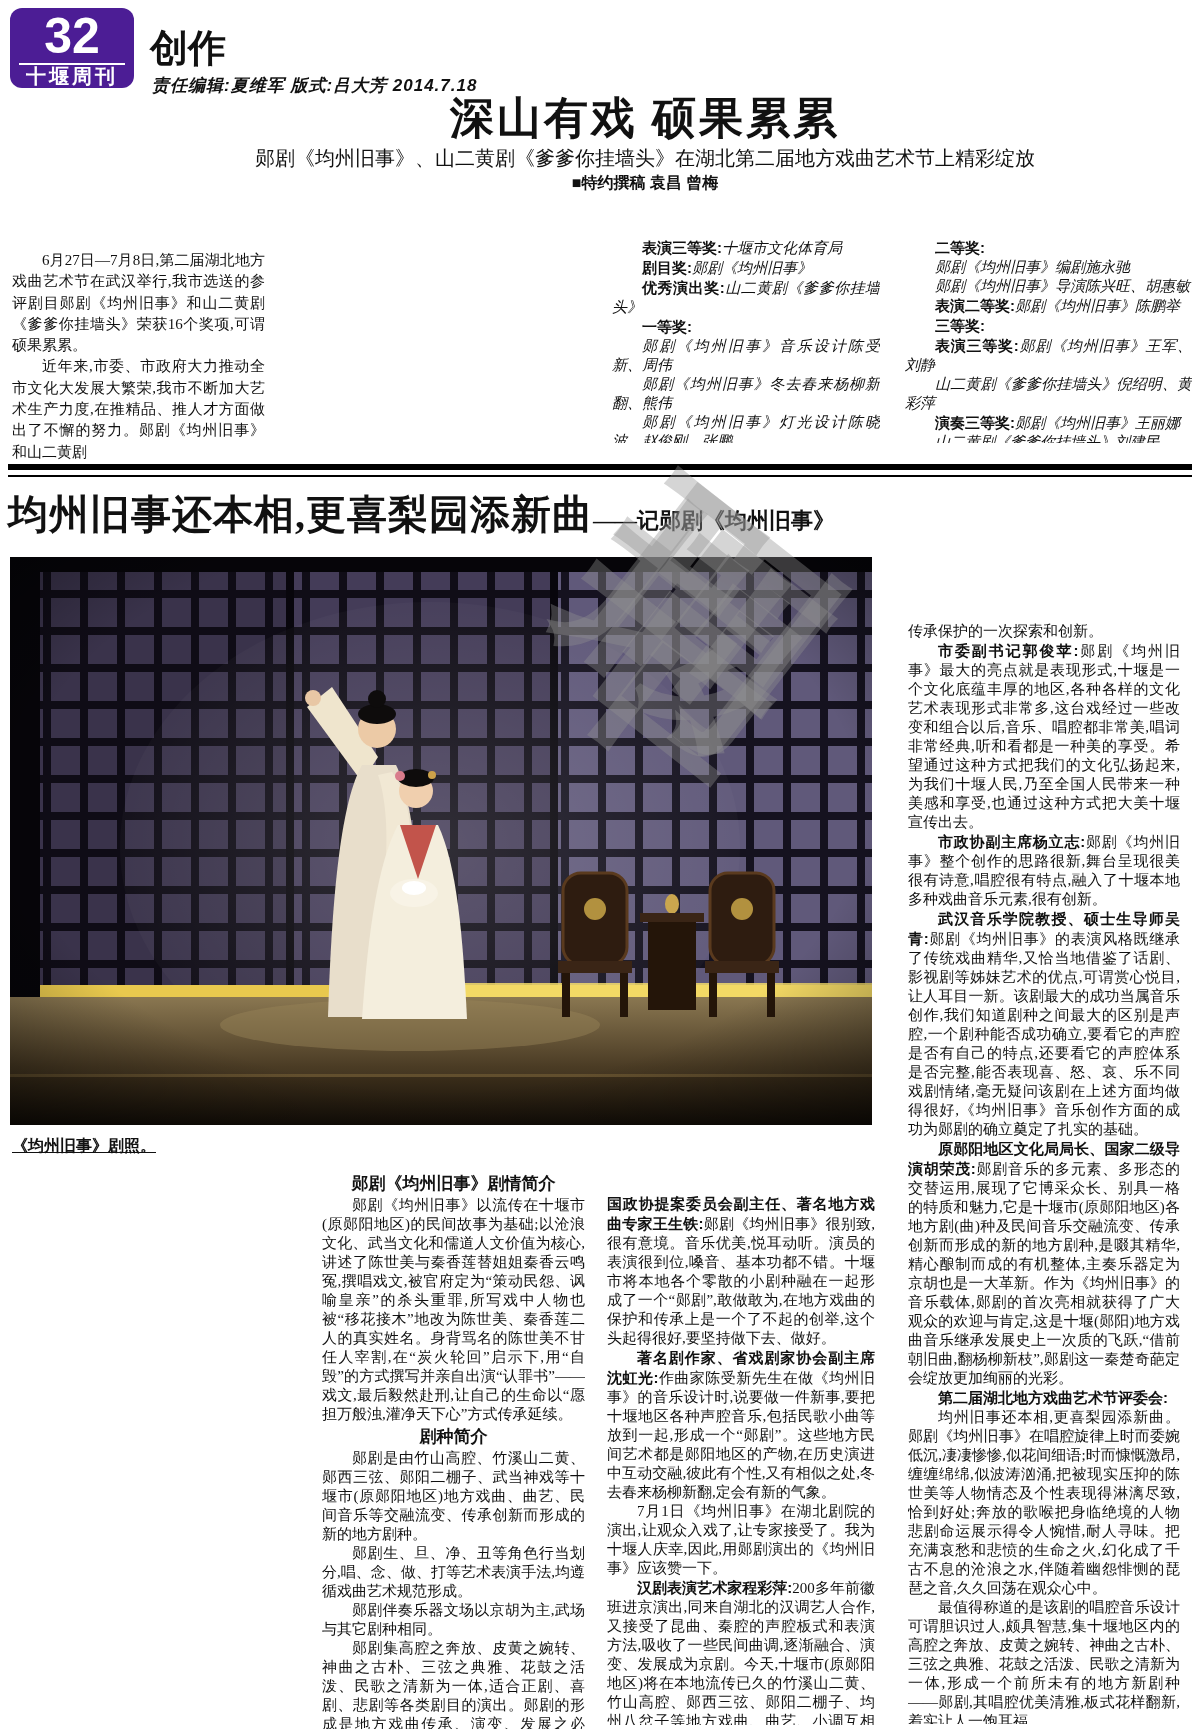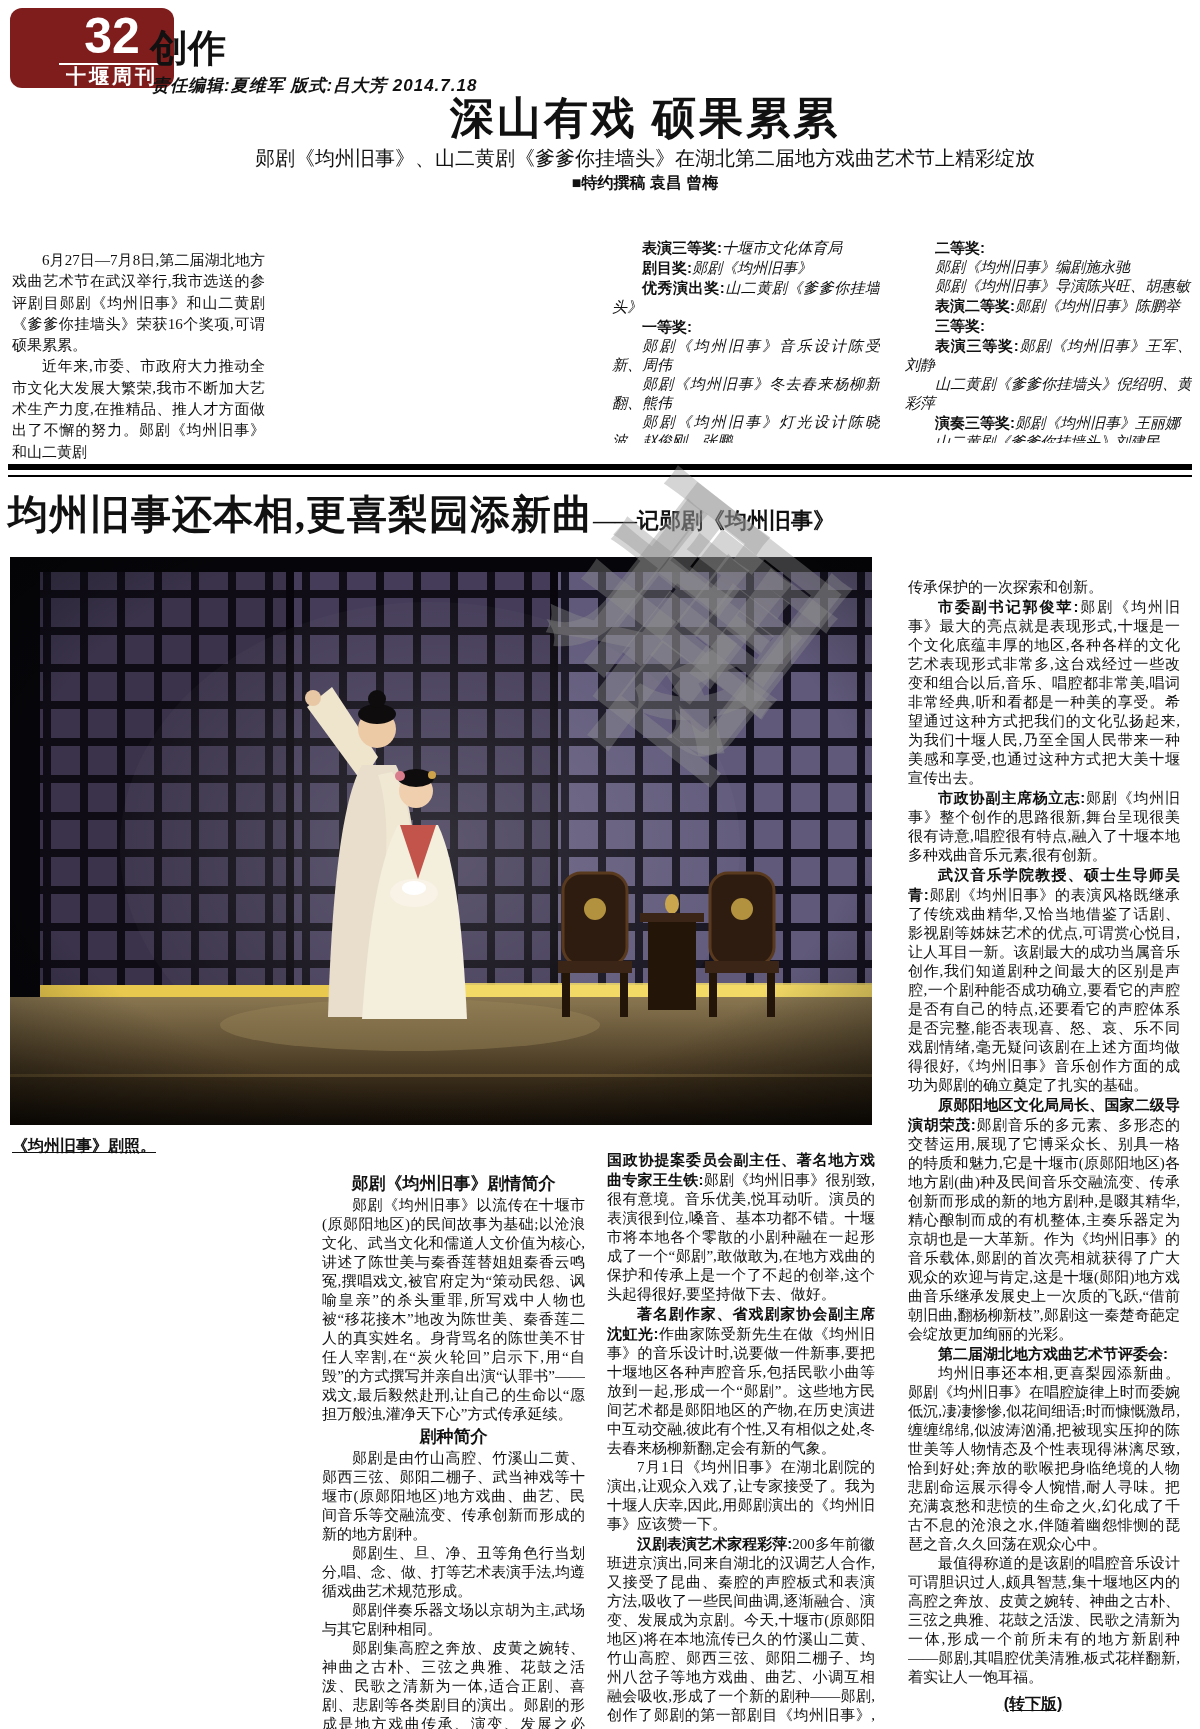--- a/index.html
+++ b/index.html
@@ -1,21 +1,21 @@
 <!DOCTYPE html>
 <html><head>
 <meta charset="utf-8">
 <style>
   html,body{margin:0;padding:0;background:#ffffff;}
   .page{position:relative;width:1200px;height:1729px;background:#ffffff;color:#111;overflow:hidden;
         font-family:"Liberation Serif", serif;}
 
   
-  .badge{position:absolute;left:10px;top:8px;width:124px;height:80px;background:#7f1d1d;
-         border-radius:12px;color:#fff;text-align:center;padding-left:40px;}
+  .badge{position:absolute;left:10px;top:8px;width:124px;height:80px;background:#4c1d95;
+         border-radius:12px;color:#fff;text-align:center;}
   .badge .num{font:bold 50px/54px "Liberation Sans", sans-serif;padding-top:1px;}
   .badge .rule{height:2px;background:#fff;margin:0 9px;}
   .badge .mast{font:bold 20px/23px "Liberation Sans", sans-serif;letter-spacing:3px;}
   .section-title{position:absolute;left:150px;top:28px;font:bold 38px/40px "Liberation Sans", sans-serif;}
   .editor-line{position:absolute;left:152px;top:76px;font:italic bold 17px/20px "Liberation Sans", sans-serif;letter-spacing:1px;}
 
   
   .a1-title{position:absolute;left:90px;top:94px;width:1110px;text-align:center;
             font:bold 44px/50px "Liberation Serif", serif;letter-spacing:3px;}
   .a1-subtitle{position:absolute;left:90px;top:146px;width:1110px;text-align:center;
@@ -47,21 +47,21 @@
   .a2-headline{position:absolute;left:8px;top:490px;width:1180px;
                font:bold 40px/50px "Liberation Serif", serif;letter-spacing:1px;white-space:nowrap;}
   .a2-headline .suffix{font:bold 22px/50px "Liberation Serif", serif;letter-spacing:0;}
 
   .photo{position:absolute;left:10px;top:557px;width:862px;height:568px;background:#0a080d;}
   .photo svg{display:block;width:100%;height:100%;}
   .caption{position:absolute;left:12px;top:1136px;font:bold 16px/20px "Liberation Sans", sans-serif;text-decoration:underline;}
 
   .newscol{position:absolute;overflow:hidden;}
   .newscol .para{margin:0;font:15px/19px "Liberation Serif", serif;text-align:justify;text-indent:2em;}
-  .newscol .cont{text-indent:0;}
+  .newscol .cont{text-indent:0;margin-top:44px;}
   .newscol .heading{text-indent:0;text-align:center;font:bold 17px/25px "Liberation Sans", sans-serif;}
   .newscol .end{text-indent:0;text-align:center;font:bold 16px/34px "Liberation Sans", sans-serif;padding-right:22px;text-decoration:underline;}
   .newscol .lead{font:bold 15px/19px "Liberation Sans", sans-serif;}
   .colA{left:322px;top:1150px;width:263px;height:575px;margin-top:21px;}
   .colB{left:607px;top:1150px;width:268px;height:575px;}
   .colC{left:908px;top:578px;width:272px;height:1146px;}
 
   
   .watermark{position:absolute;left:730px;top:380px;writing-mode:vertical-rl;
              transform:rotate(38deg);transform-origin:50% 0;

